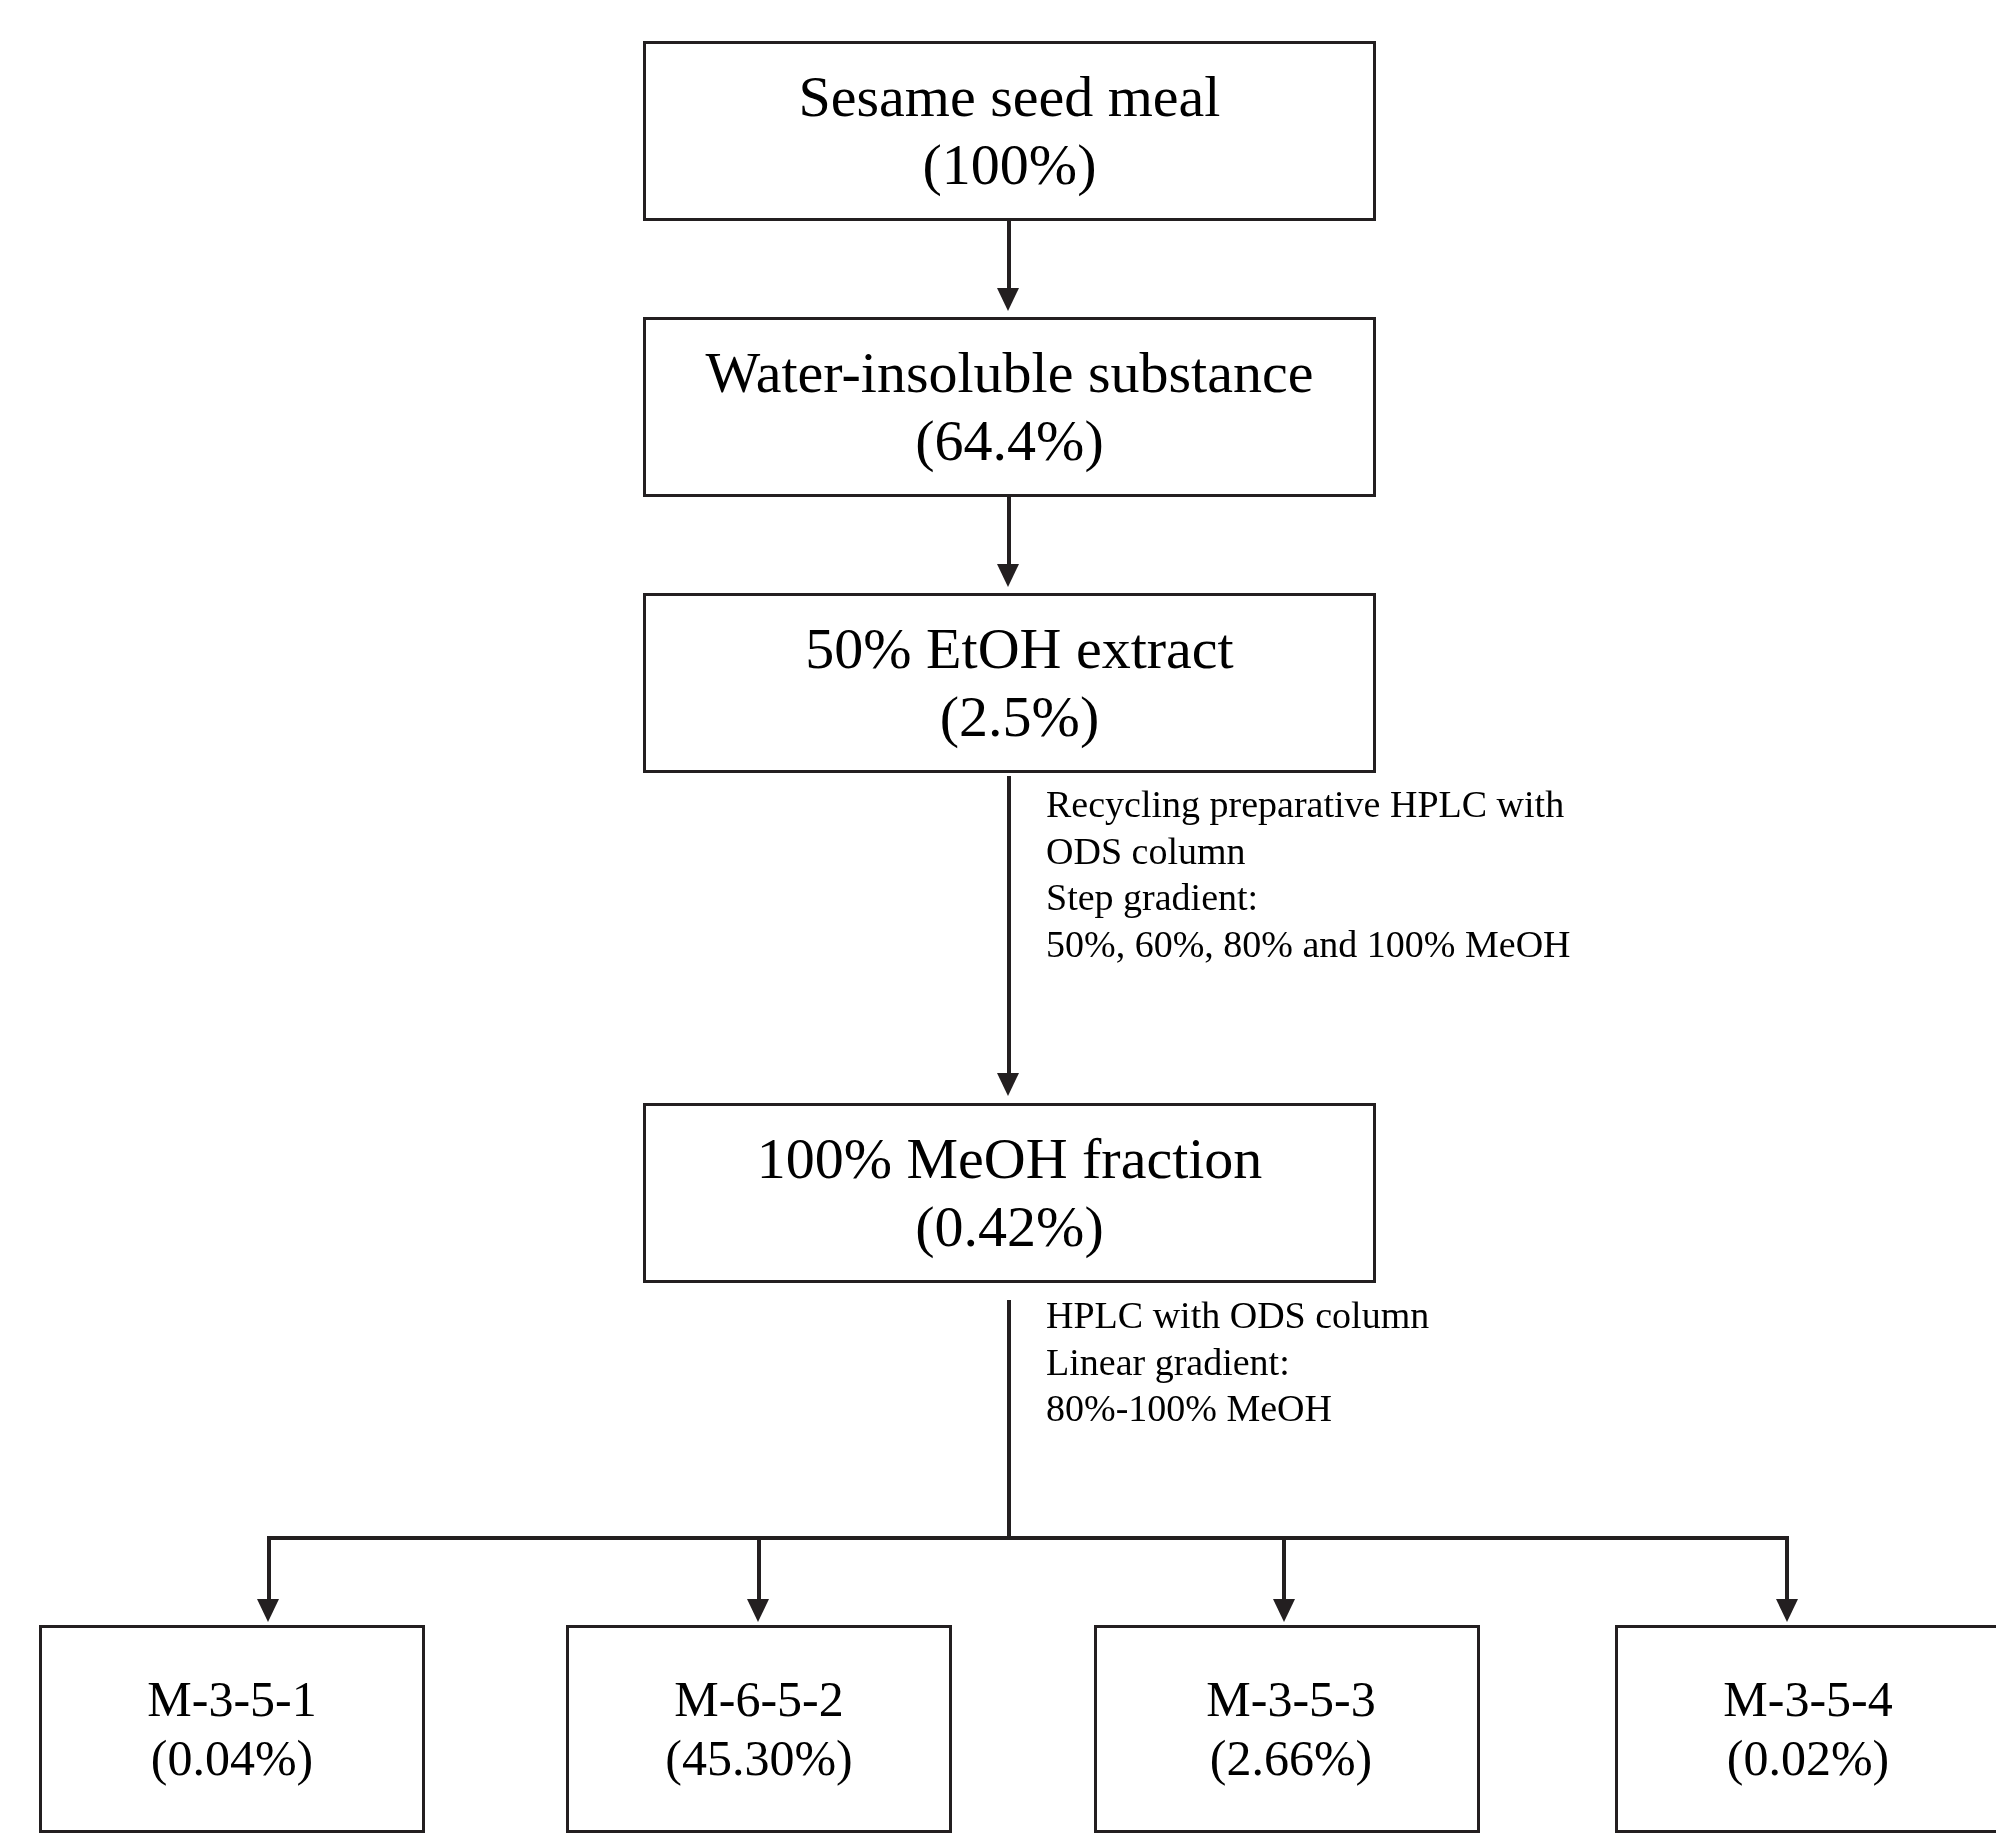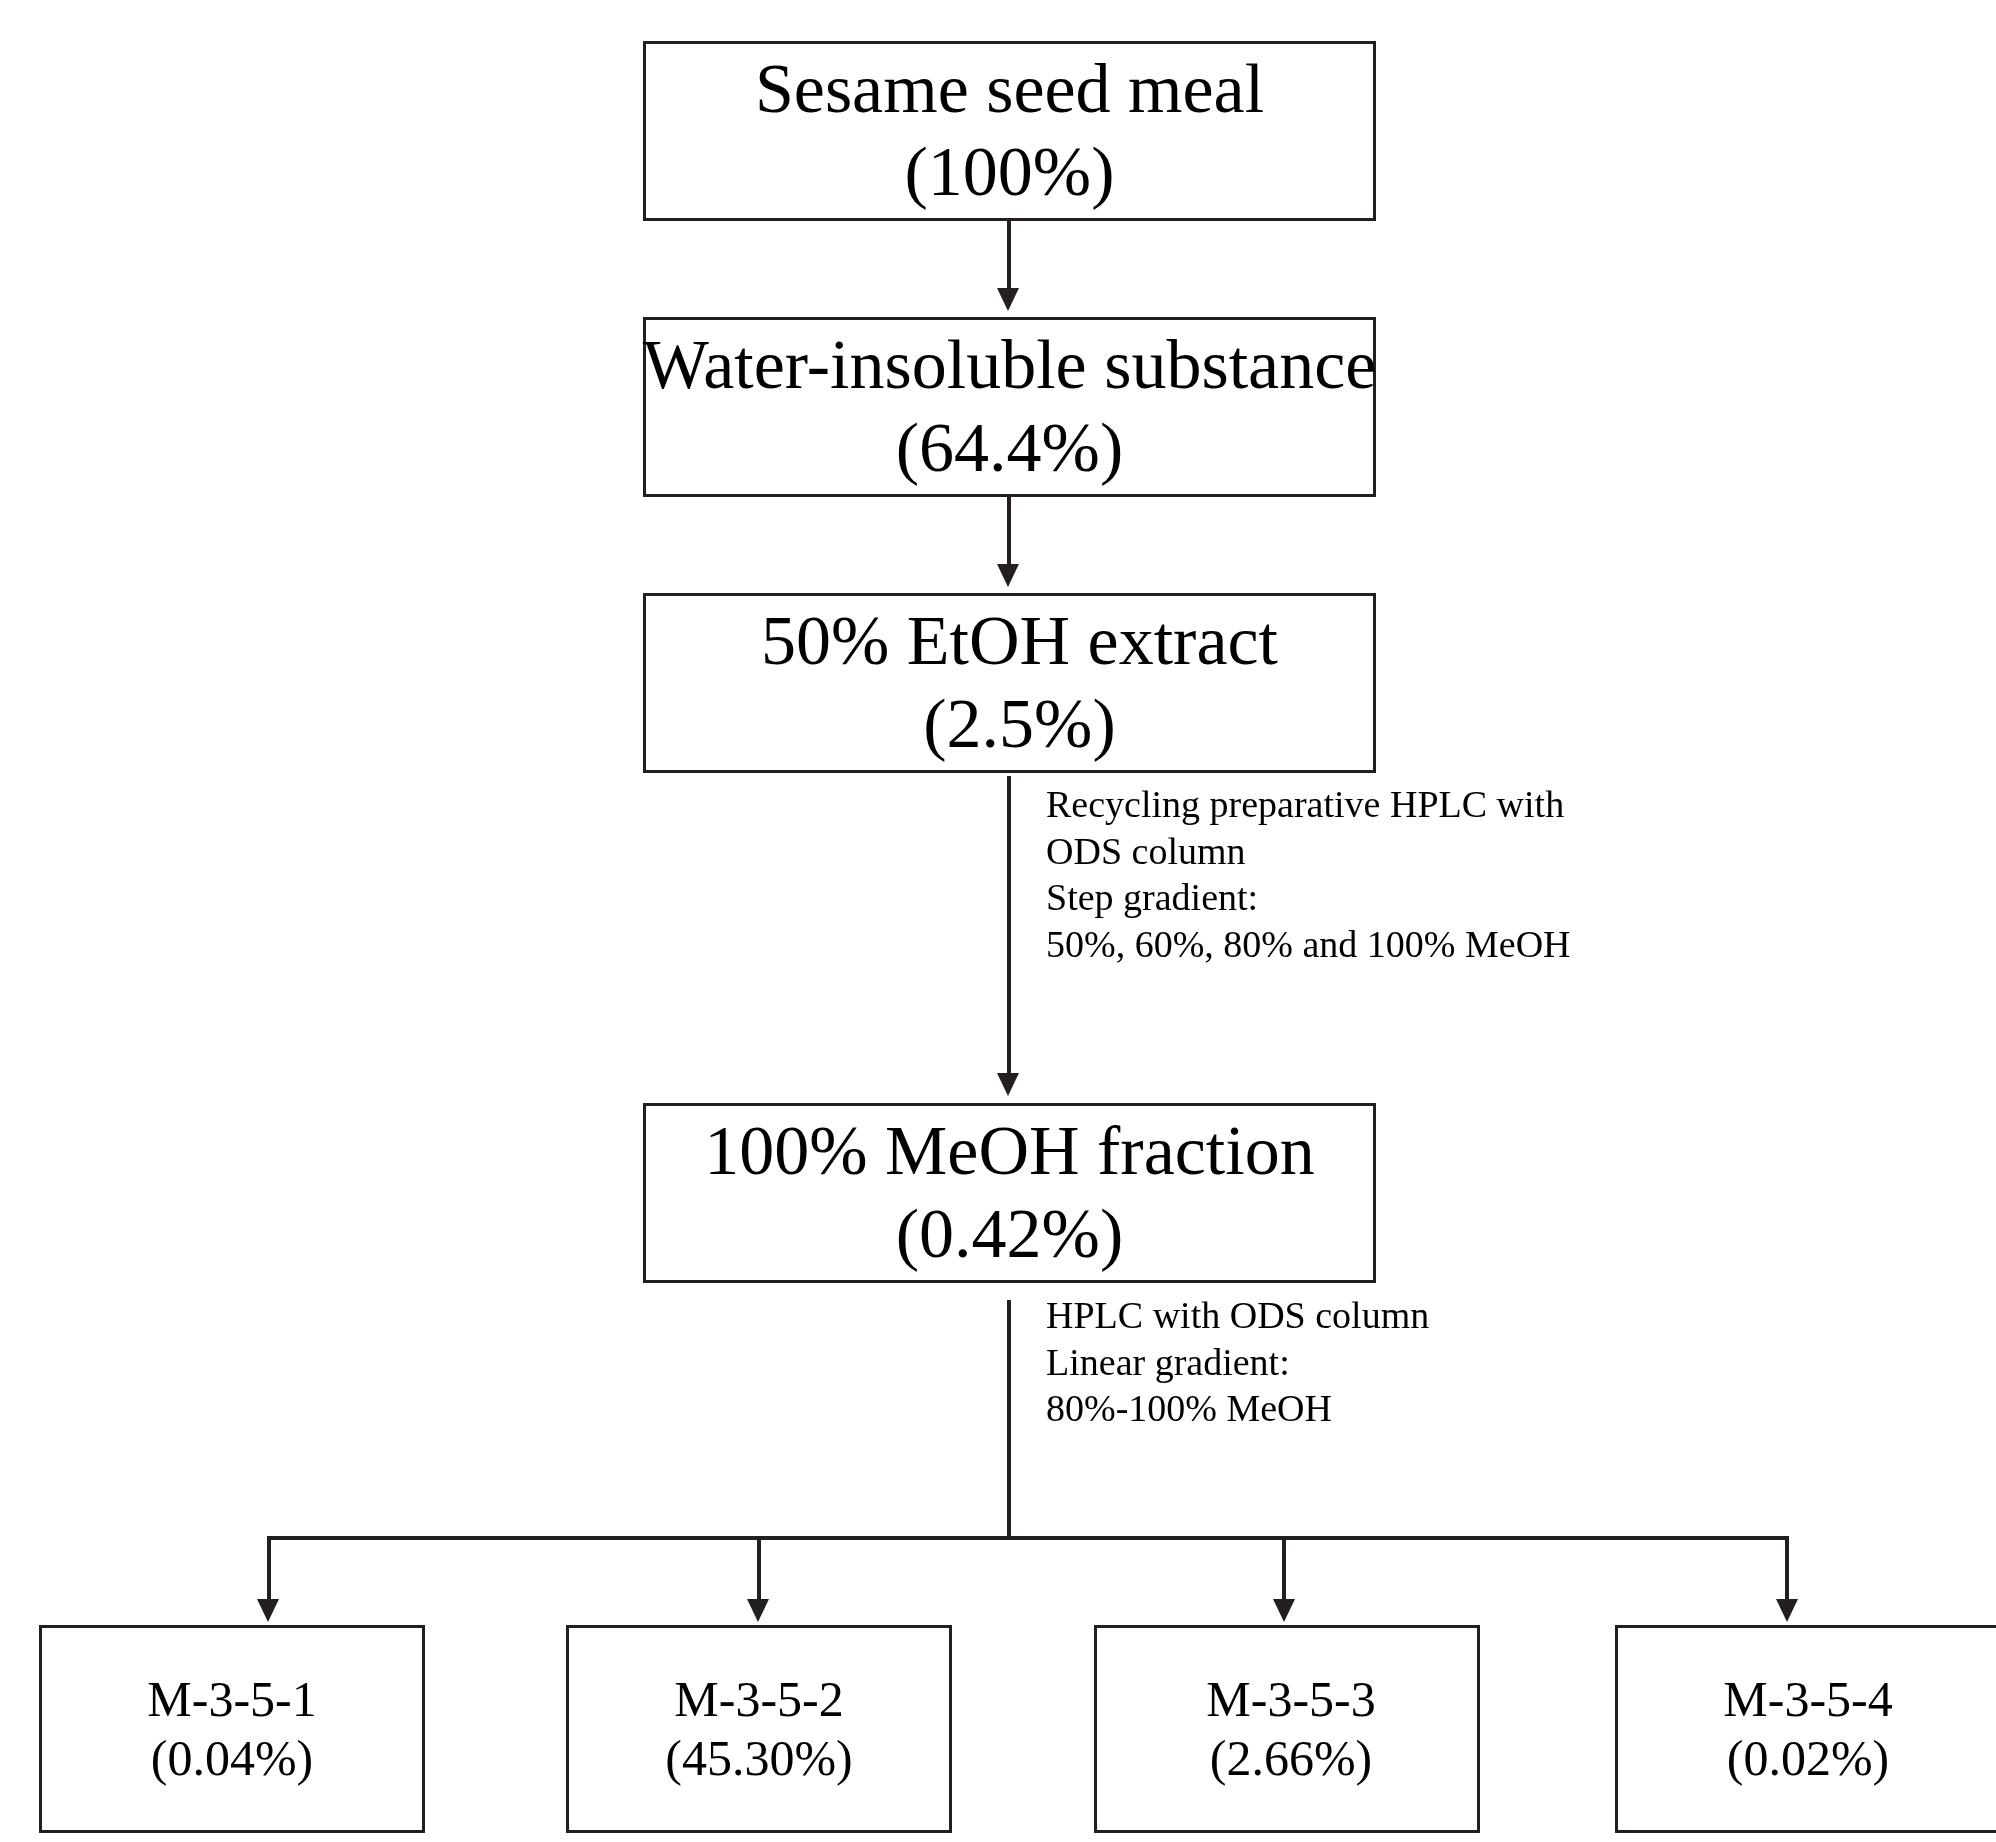--- a/index.html
+++ b/index.html
@@ -34,21 +34,21 @@
   .node .line2 {
     display: block;
     white-space: nowrap;
   }
 
   
   .node.main {
     left: 643px;
     width: 733px;
     height: 180px;
-    font-size: 70px;
+    font-size: 58px;
   }
   #node-sesame        { top: 41px; }
   #node-water         { top: 317px; }
   #node-etoh          { top: 593px; padding-left: 20px; }
   #node-meoh          { top: 1103px; }
 
   
   .node.leaf {
     top: 1625px;
     width: 386px;
@@ -169,21 +169,21 @@
   <div class="arrowhead" id="arrow-leaf-3"></div>
   <div class="vline" id="drop-4"></div>
   <div class="arrowhead" id="arrow-leaf-4"></div>
 
   <div class="node leaf" id="node-m1">
     <span class="line1">M-3-5-1</span>
     <span class="line2">(0.04%)</span>
   </div>
 
   <div class="node leaf" id="node-m2">
-    <span class="line1">M-3-5-2</span>
+    <span class="line1">M-6-5-2</span>
     <span class="line2">(45.30%)</span>
   </div>
 
   <div class="node leaf" id="node-m3">
     <span class="line1">M-3-5-3</span>
     <span class="line2">(2.66%)</span>
   </div>
 
   <div class="node leaf" id="node-m4">
     <span class="line1">M-3-5-4</span>

